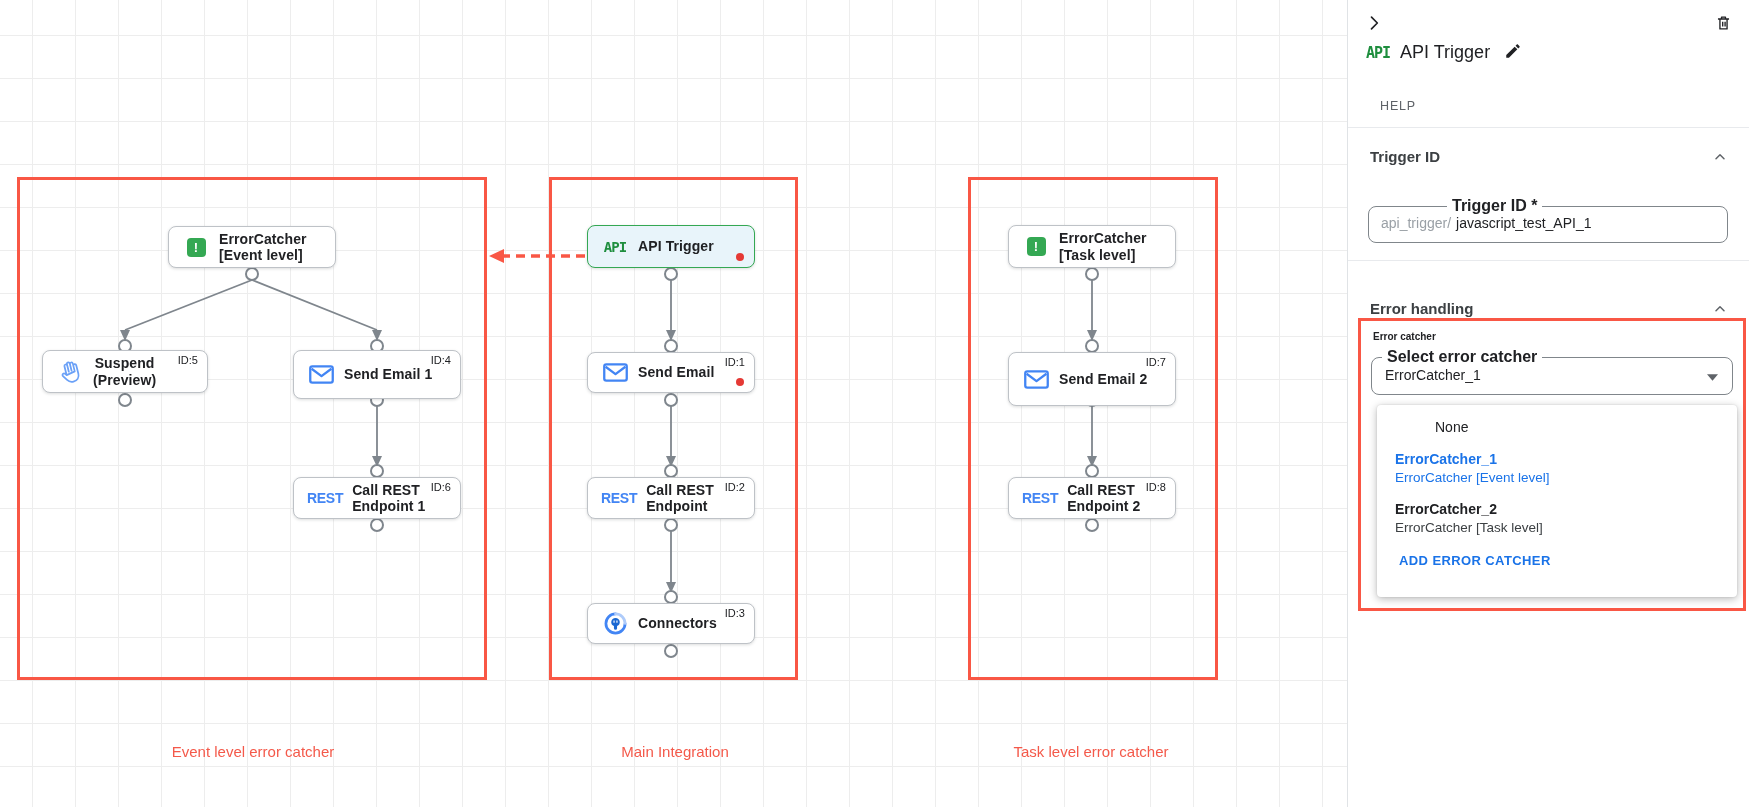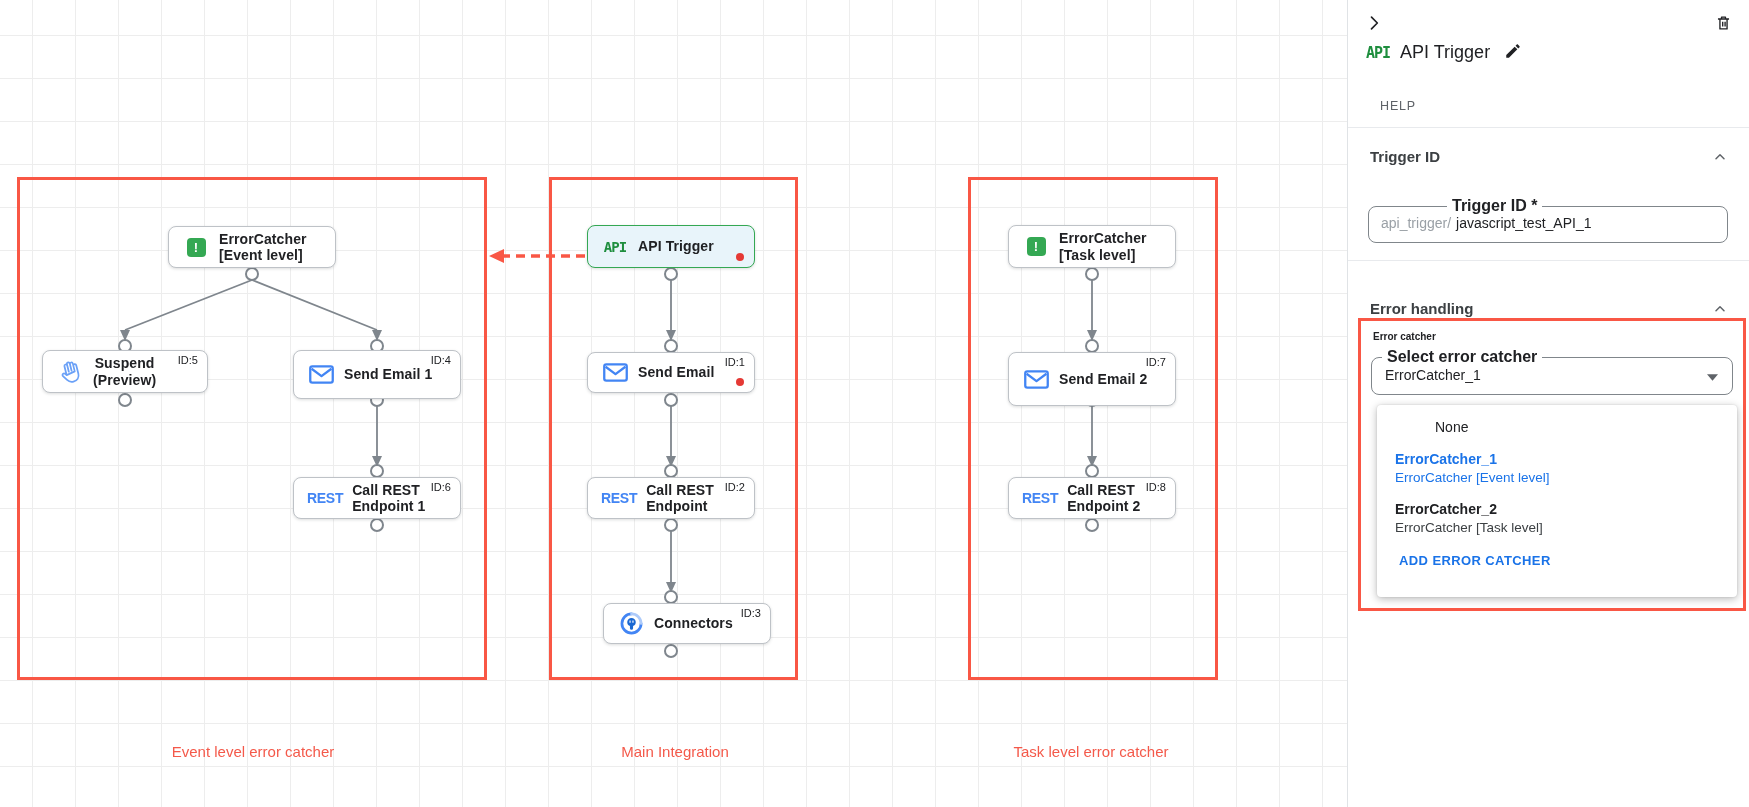--- a/index.html
+++ b/index.html
@@ -198,21 +198,21 @@
 
     <div class="node" style="left:587px;top:477px;">
       <span class="icon">
           <span class="glyph-rest">REST</span>
         </span>
       <span class="title">Call REST
 Endpoint</span>
       <span class="idtag">ID:2</span>
     </div>
 
-    <div class="node" style="left:587px;top:603px;height:41px;margin-left:16px;">
+    <div class="node" style="left:587px;top:603px;height:41px;">
       <span class="icon">
         <svg viewBox="0 0 24 24" width="25" height="25">
             <path d="M12 2.8a9.2 9.2 0 1 0 9.2 9.2" fill="none" stroke="#4285f4" stroke-width="2.6" stroke-linecap="round"></path>
             <path d="M21.2 12A9.2 9.2 0 0 0 12 2.8" fill="none" stroke="#aecbfa" stroke-width="2.6" stroke-linecap="round"></path>
             <path d="M12 6.6a4.1 4.1 0 0 0-1.5 7.9v2.1a1.5 1.5 0 0 0 3 0v-2.1A4.1 4.1 0 0 0 12 6.6z" fill="#1967d2"></path>
             <path d="M10.6 9.2v2M13.4 9.2v2" stroke="#fff" stroke-width="1.1"></path>
           </svg>
       </span>
       <span class="title">Connectors</span>
       <span class="idtag">ID:3</span>

